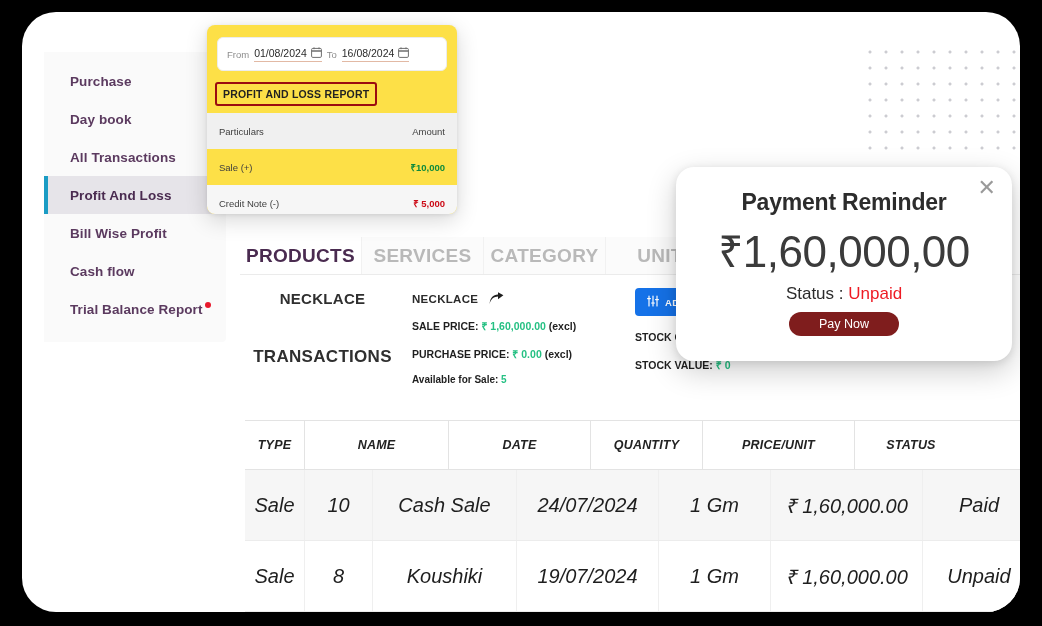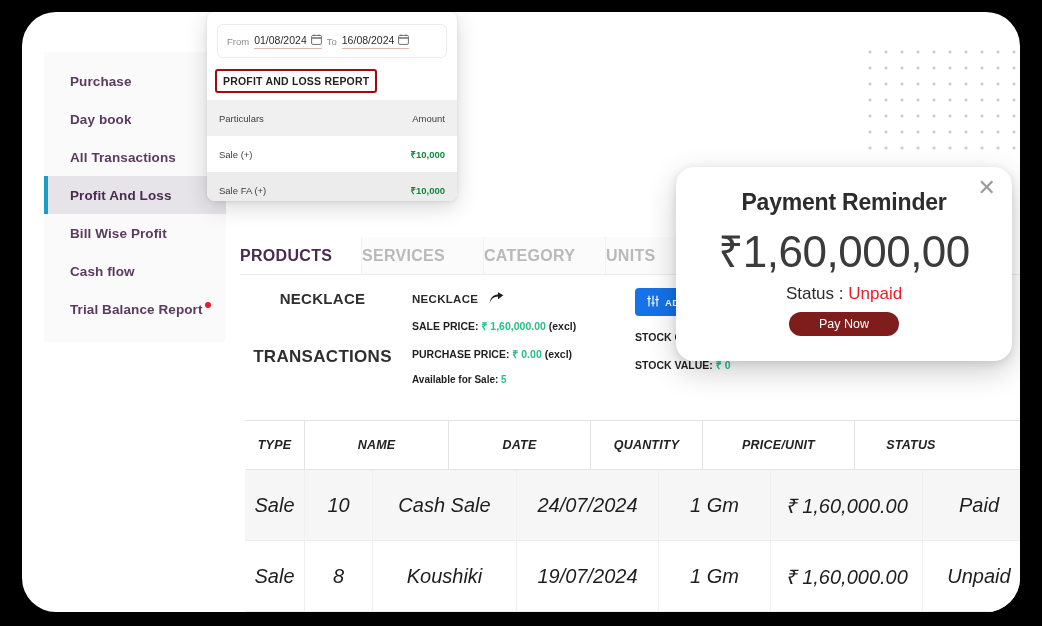--- a/index.html
+++ b/index.html
@@ -86,24 +86,24 @@
     margin-left: 2px;
     vertical-align: top;
     position: relative;
     top: -4px;
   }
 
   
   .pl-card {
     position: absolute;
     left: 207px;
-    top: 12px;
+    top: 25px;
     width: 250px;
     height: 189px;
-    background: #ffffff;
+    background: #fde047;
     border-radius: 8px;
     box-shadow: 0 6px 22px rgba(0,0,0,.16), 0 1px 4px rgba(0,0,0,.09);
     overflow: hidden;
   }
   .date-bar {
     margin: 12px 10px 0 10px;
     height: 34px;
     border: 1px solid #ececec;
     border-radius: 6px;
     display: flex;
@@ -160,21 +160,22 @@
     top: 225px;
     width: 790px;
     height: 38px;
     display: flex;
     border-bottom: 1px solid #ebebeb;
   }
   .tab {
     width: 122px;
     display: flex;
     align-items: center;
-    font-size: 16px;
+    justify-content: center;
+    font-size: 19px;
     font-weight: bold;
     color: #b9b9b9;
     letter-spacing: .3px;
     background: #fbfbfb;
     border-right: 1px solid #f1f1f1;
   }
   .tab.active { color: #4a2b50; background: #ffffff; }
 
   
   .detail {
@@ -496,20 +497,24 @@
 
     <div class="pl-table">
       <div class="pl-row head">
         <span class="pl-part">Particulars</span>
         <span class="pl-part">Amount</span>
       </div>
       <div class="pl-row">
         <span class="pl-part">Sale (+)</span>
         <span class="pl-amt amt-pos">₹10,000</span>
       </div>
+      <div class="pl-row alt">
+        <span class="pl-part">Credit Note (-)</span>
+        <span class="pl-amt amt-neg">₹ 5,000</span>
+      </div>
       <div class="pl-row shade">
         <span class="pl-part">Sale FA (+)</span>
         <span class="pl-amt amt-pos">₹10,000</span>
       </div>
     </div>
   </div>
 
   <div class="pay-pop">
     <span class="pay-close">✕</span>
     <div class="pay-title">Payment Reminder</div>

